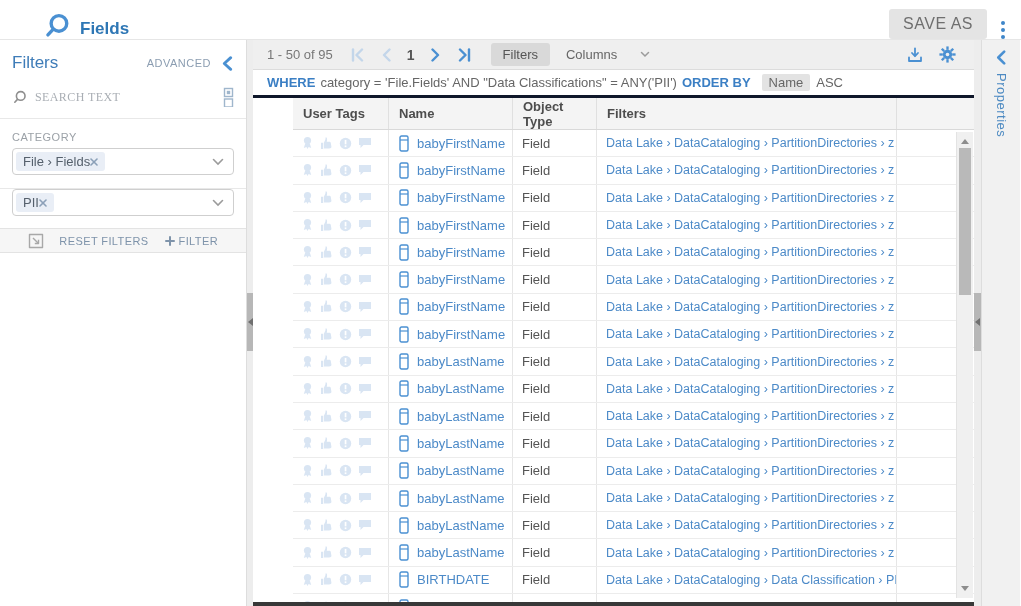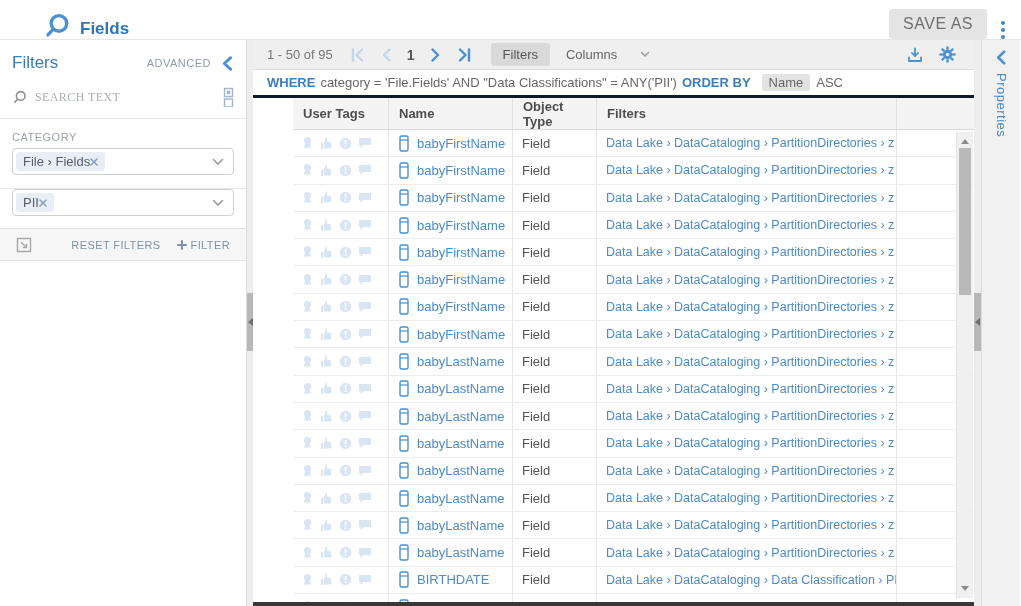--- a/index.html
+++ b/index.html
@@ -36,22 +36,22 @@
                background:#fff; display:flex; align-items:center; padding:0 9px 0 3px; cursor:pointer; }
   .chip { background:#e9eef6; border-radius:3px; padding:2px 7px; font-size:13px; color:#55606c;
           display:flex; align-items:center; }
   .chip svg { cursor:pointer; }
   .sb-select .caret { margin-left:auto; }
   .sb-divider { border-top:1px solid #e8e8e8; margin-top:13px; }
   .dc-row { display:flex; align-items:center; gap:6px; margin:10px 12px 6px 12px; }
   .dc-label { font-size:11px; font-weight:bold; letter-spacing:.3px; color:#3673ae; }
   .dc-op { font-size:12px; color:#4b87c5; }
   .dc-close { margin-left:auto; cursor:pointer; }
-  .sb-footer { margin-top:12px; height:33px; background:#f6f6f6; border-top:1px solid #e3e3e3;
-               border-bottom:1px solid #e3e3e3; display:flex; align-items:center; padding:0 16px; }
+  .sb-footer { margin-top:12px; height:25px; background:#f6f6f6; border-top:1px solid #e3e3e3;
+               border-bottom:1px solid #e3e3e3; display:flex; align-items:center; padding:0 28px; }
   .sb-footer-right { margin-left:auto; display:flex; align-items:center; gap:16px; }
   .sb-action { font-size:11px; letter-spacing:.4px; color:#7e93aa; cursor:pointer;
                display:flex; align-items:center; gap:4px; }
 
   
   .splitter { width:6px; background:#ededed; position:relative; }
   .splitter.right-split { width:7px; }
   .split-handle { position:absolute; left:0; top:253px; width:100%; height:58px; background:#b7b7b7;
                   display:flex; align-items:center; justify-content:center; cursor:col-resize; }
   .split-tri { width:0; height:0; border-top:4px solid transparent; border-bottom:4px solid transparent;

